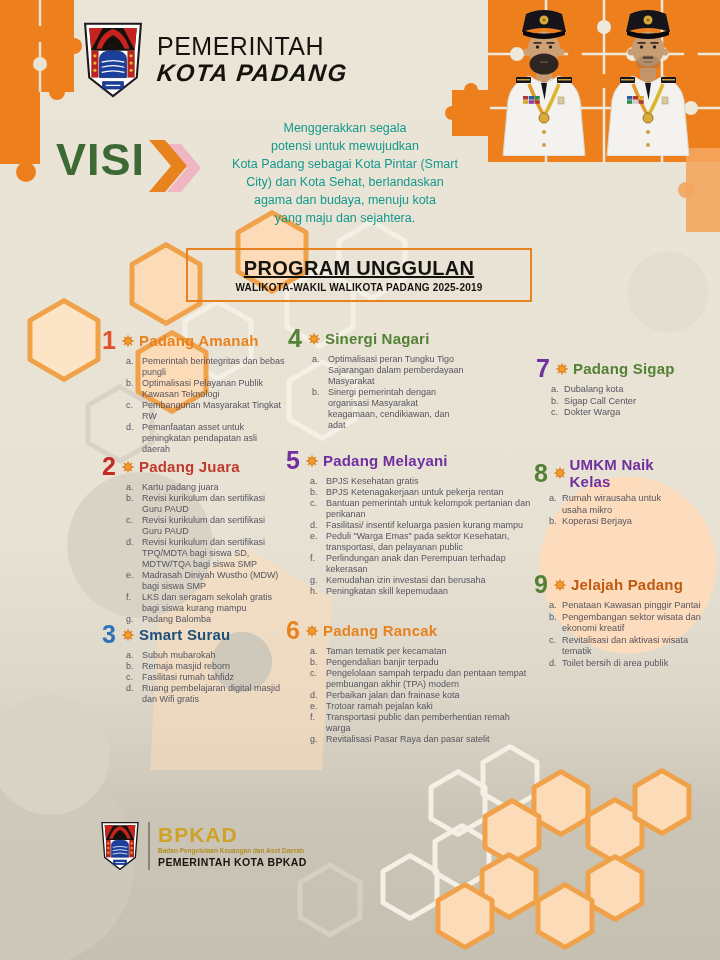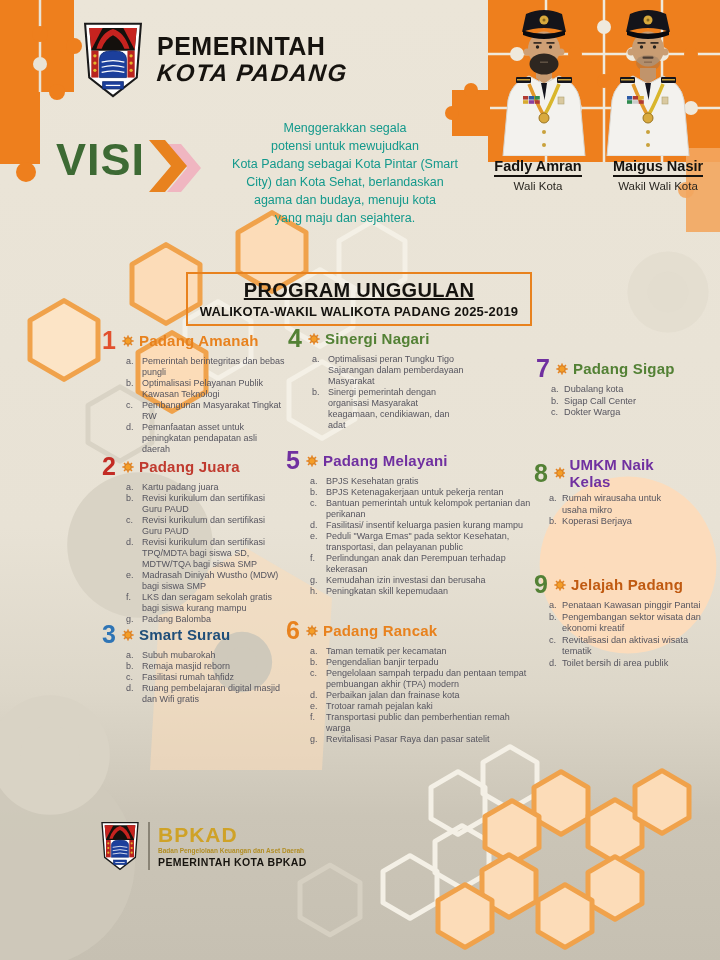--- a/index.html
+++ b/index.html
@@ -4,41 +4,41 @@
 <style>
   html,body{margin:0;padding:0;background:#888;}
   .page{position:relative;width:720px;height:960px;overflow:hidden;margin:0 auto;
     background:linear-gradient(180deg,#ebe5d8 0%,#e8e2d5 55%,#ddd7c9 72%,#cbc5b7 85%,#c6c0b2 100%);
     font-family:"Liberation Sans",sans-serif;}
   #deco{position:absolute;left:0;top:0;width:720px;height:960px;}
 
   
   .header{position:absolute;left:82px;top:20px;display:flex;gap:13px;align-items:center;}
   .citylogo{width:62px;height:80px;flex:none;}
-  .org1{font-size:25px;font-weight:700;color:#16130f;letter-spacing:.5px;line-height:1.05;}
+  .org1{font-size:25px;font-weight:400;color:#16130f;letter-spacing:.5px;line-height:1.05;}
   .org2{font-size:24px;font-weight:700;font-style:italic;transform:skewX(-6deg);color:#16130f;letter-spacing:1.5px;}
 
   
   .figures{position:absolute;left:478px;top:6px;width:238px;height:150px;}
   .names{position:absolute;left:478px;top:157px;width:240px;display:flex;}
   .nameblk{width:50%;text-align:center;}
   .oname{display:inline-block;font-size:14.5px;font-weight:800;color:#15120e;border-bottom:2px solid #15120e;padding-bottom:1px;}
   .otitle{font-size:11.5px;color:#2a2721;margin-top:3px;}
 
   
   .visi-label{position:absolute;left:56px;top:134px;font-size:45px;font-weight:800;color:#3d6a34;letter-spacing:1px;}
   .chevrons{position:absolute;left:147px;top:138px;}
   .visi-text{position:absolute;left:206px;top:119px;width:278px;text-align:center;font-size:12.5px;font-weight:400;
     color:#13998c;line-height:18px;white-space:pre-line;}
 
   
-  .program-box{position:absolute;left:186px;top:272px;width:346px;height:54px;border:2px solid #e8821e;
+  .program-box{position:absolute;left:186px;top:248px;width:346px;height:54px;border:2px solid #e8821e;
     display:flex;flex-direction:column;align-items:center;justify-content:center;gap:2px;box-sizing:border-box;}
   .program-title{font-size:20px;font-weight:800;color:#15130f;text-decoration:underline;letter-spacing:.3px;}
-  .program-subtitle{font-size:13px;font-weight:700;color:#15130f;letter-spacing:.2px;}
+  .program-subtitle{font-size:10px;font-weight:700;color:#15130f;letter-spacing:.2px;}
 
   
   .columns{position:absolute;left:102px;top:322px;width:618px;height:580px;}
   .program{position:absolute;}
   .phead{display:flex;align-items:center;gap:5px;margin-bottom:3px;}
   .pnum{font-size:25px;font-weight:800;line-height:1;min-width:15px;}
   .ptitle{font-size:15px;font-weight:700;letter-spacing:.2px;}
   .plist{margin:0;padding:0 0 0 24px;list-style:none;}
   .plist li{display:flex;font-size:9px;line-height:11px;color:#56555f;}
   .plist .m{width:16px;flex:none;}
@@ -243,30 +243,20 @@
         <rect x="38.6" y="90" width="5.2" height="3.6" fill="#d8ab2f"></rect>
       <rect x="27" y="94.2" width="5.2" height="3.6" fill="#2f8a4f"></rect>
         <rect x="32.8" y="94.2" width="5.2" height="3.6" fill="#cccccc"></rect>
         <rect x="38.6" y="94.2" width="5.2" height="3.6" fill="#b03a32"></rect>
       <rect x="62" y="91" width="6" height="7" fill="#d9c9a0" stroke="#b0a070" stroke-width=".6"></rect>
       <circle cx="48" cy="126" r="2" fill="#c9a23c"></circle>
         <circle cx="48" cy="139" r="2" fill="#c9a23c"></circle>
     </g>
   </svg>
 
-  <div class="names">
-    <div class="nameblk">
-      <span class="oname">Fadly Amran</span>
-      <div class="otitle">Wali Kota</div>
-    </div>
-    <div class="nameblk">
-      <span class="oname">Maigus Nasir</span>
-      <div class="otitle">Wakil Wali Kota</div>
-    </div>
-  </div>
 
   <div class="visi-label">VISI</div>
   <svg class="chevrons" width="62" height="56">
     <polygon points="20,6 34,6 54,30 34,54 20,54 40,30" fill="#f0b6c1"></polygon>
     <polygon points="2,2 18,2 40,28 18,54 2,54 24,28" fill="#e8821e"></polygon>
   </svg>
   <div class="visi-text">Menggerakkan segala
 potensi untuk mewujudkan
 Kota Padang sebagai Kota Pintar (Smart
 City) dan Kota Sehat, berlandaskan

